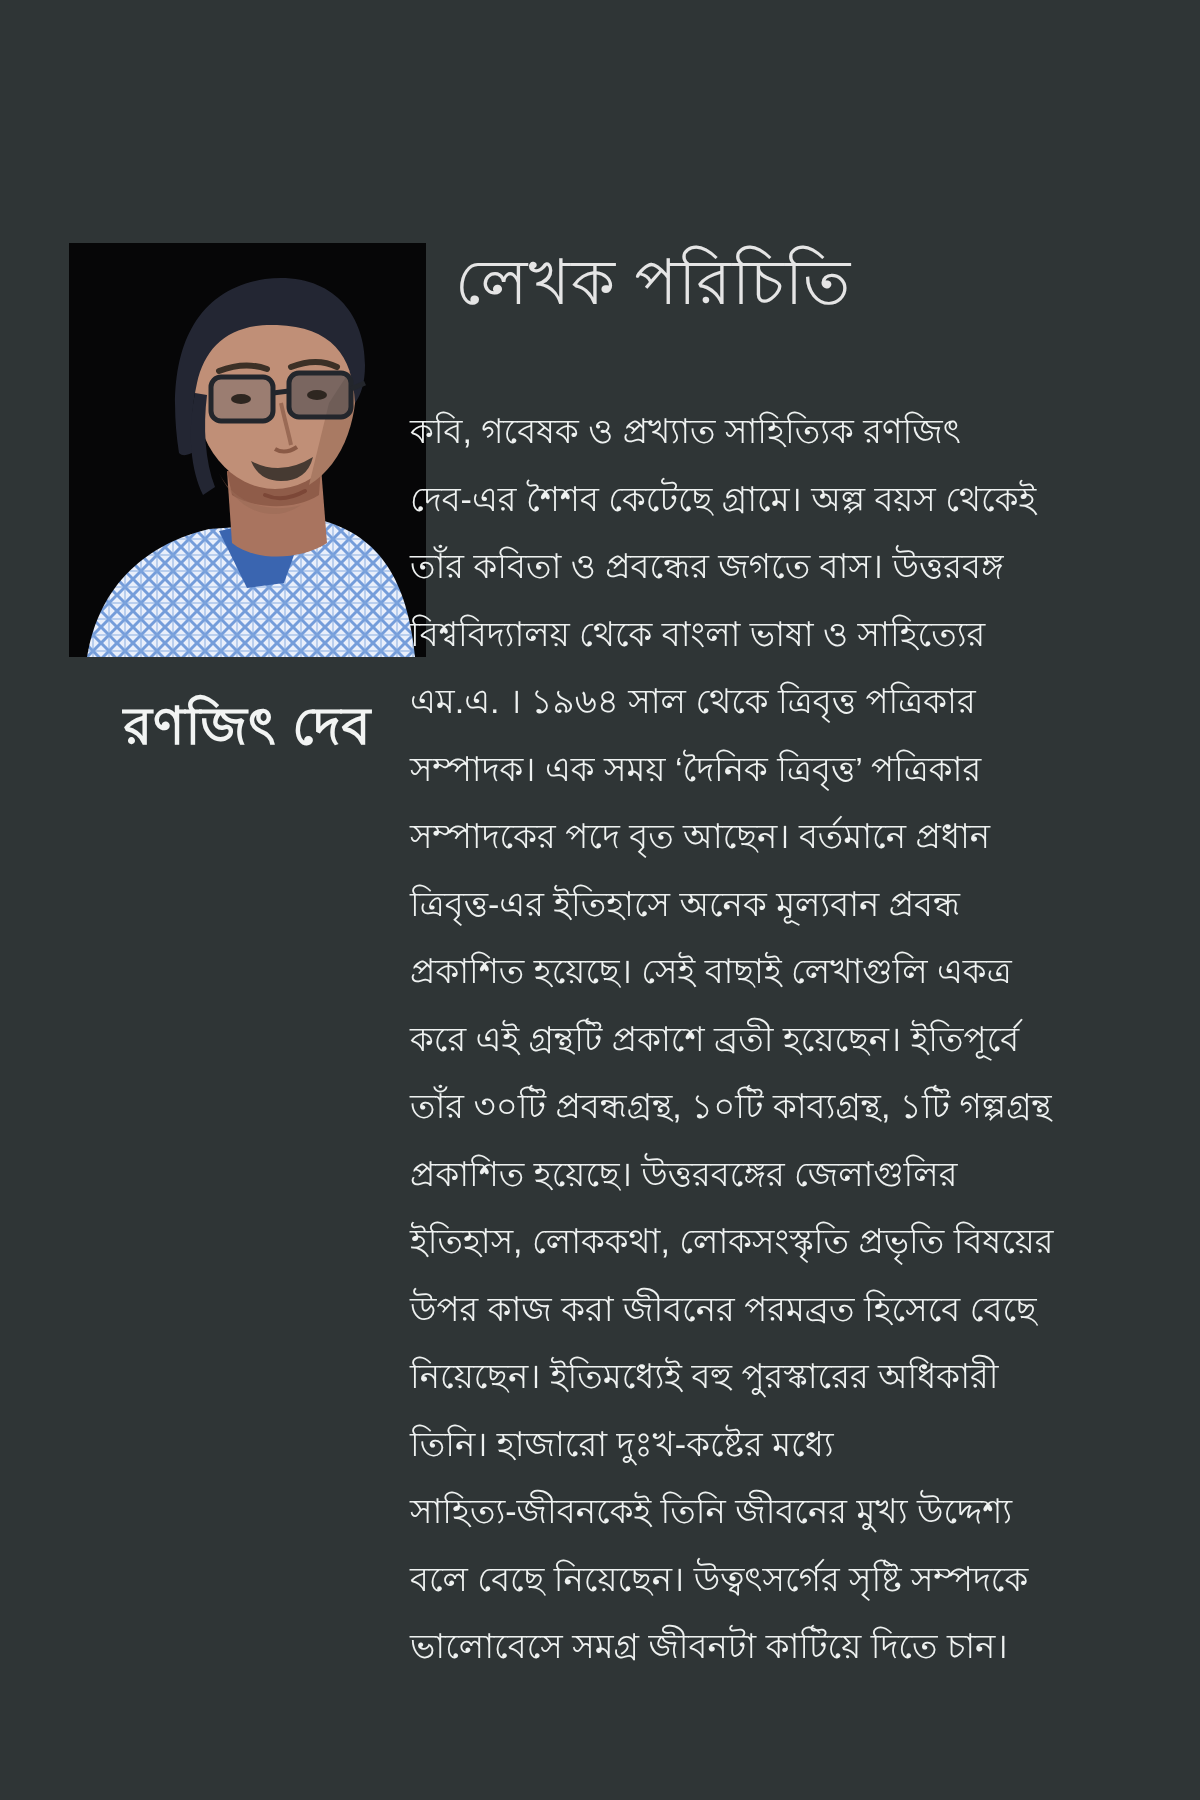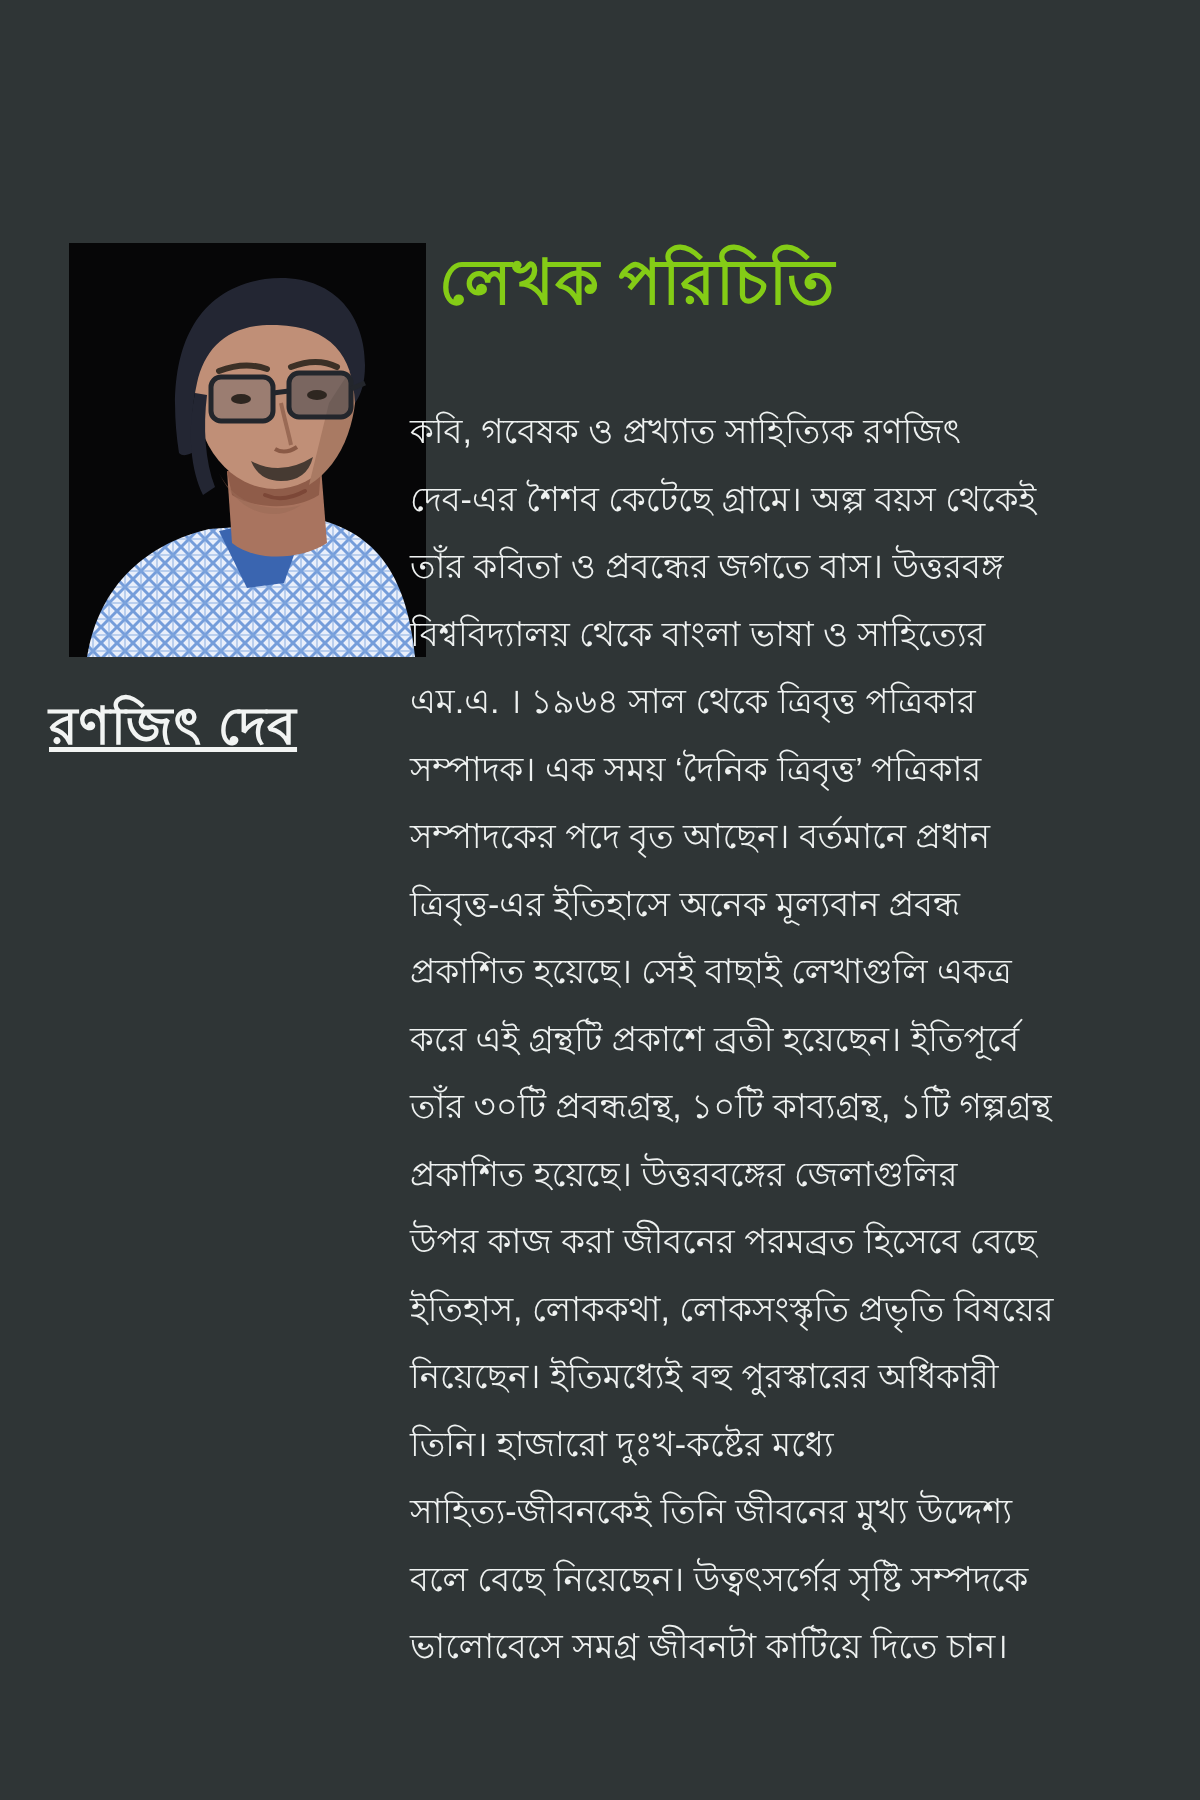--- a/index.html
+++ b/index.html
@@ -23,40 +23,40 @@
     height: 414px;
     background: #060607;
   }
   .photo-frame svg {
     display: block;
     width: 100%;
     height: 100%;
   }
   .page-title {
     position: absolute;
-    left: 439px;
+    left: 455px;
     top: 242px;
     width: 600px;
-    color: #84cc16;
+    color: #e5e5e5;
     font-size: 63px;
-    font-weight: 700;
+    font-weight: 400;
     letter-spacing: 1px;
     line-height: 1.3;
     white-space: nowrap;
   }
   .photo-caption {
     position: absolute;
     left: 49px;
     top: 686px;
     width: 397px;
+    text-align: center;
     color: #f2f4f3;
     font-size: 52px;
     font-weight: 600;
     letter-spacing: 1px;
-    text-decoration: underline;
   }
   .bio {
     position: absolute;
     left: 410px;
     top: 392px;
     width: 660px;
     color: #eef1f0;
     font-size: 34px;
     font-weight: 400;
     line-height: 55.5px;
@@ -131,22 +131,22 @@
     <div class="bio-line">তাঁর কবিতা ও প্রবন্ধের জগতে বাস। উত্তরবঙ্গ</div>
     <div class="bio-line">বিশ্ববিদ্যালয় থেকে বাংলা ভাষা ও সাহিত্যের</div>
     <div class="bio-line">এম.এ. । ১৯৬৪ সাল থেকে ত্রিবৃত্ত পত্রিকার</div>
     <div class="bio-line">সম্পাদক। এক সময় ‘দৈনিক ত্রিবৃত্ত’ পত্রিকার</div>
     <div class="bio-line">সম্পাদকের পদে বৃত আছেন। বর্তমানে প্রধান</div>
     <div class="bio-line">ত্রিবৃত্ত-এর ইতিহাসে অনেক মূল্যবান প্রবন্ধ</div>
     <div class="bio-line">প্রকাশিত হয়েছে। সেই বাছাই লেখাগুলি একত্র</div>
     <div class="bio-line">করে এই গ্রন্থটি  প্রকাশে ব্রতী হয়েছেন। ইতিপূর্বে</div>
     <div class="bio-line">তাঁর ৩০টি প্রবন্ধগ্রন্থ, ১০টি কাব্যগ্রন্থ, ১টি  গল্পগ্রন্থ</div>
     <div class="bio-line">প্রকাশিত হয়েছে। উত্তরবঙ্গের জেলাগুলির</div>
+    <div class="bio-line">ইতিহাস, লোককথা, লোকসংস্কৃতি প্রভৃতি বিষয়ের</div>
     <div class="bio-line">উপর কাজ করা জীবনের পরমব্রত হিসেবে বেছে</div>
-    <div class="bio-line">ইতিহাস, লোককথা, লোকসংস্কৃতি প্রভৃতি বিষয়ের</div>
     <div class="bio-line">নিয়েছেন। ইতিমধ্যেই বহু পুরস্কারের অধিকারী</div>
     <div class="bio-line">তিনি। হাজারো দুঃখ-কষ্টের মধ্যে</div>
     <div class="bio-line">সাহিত্য-জীবনকেই তিনি জীবনের মুখ্য উদ্দেশ্য</div>
     <div class="bio-line">বলে বেছে নিয়েছেন। উত্বৎসর্গের সৃষ্টি সম্পদকে</div>
     <div class="bio-line">ভালোবেসে সমগ্র জীবনটা কাটিয়ে দিতে চান।</div>
   </div>
 
 </div>
 
 </body></html>

